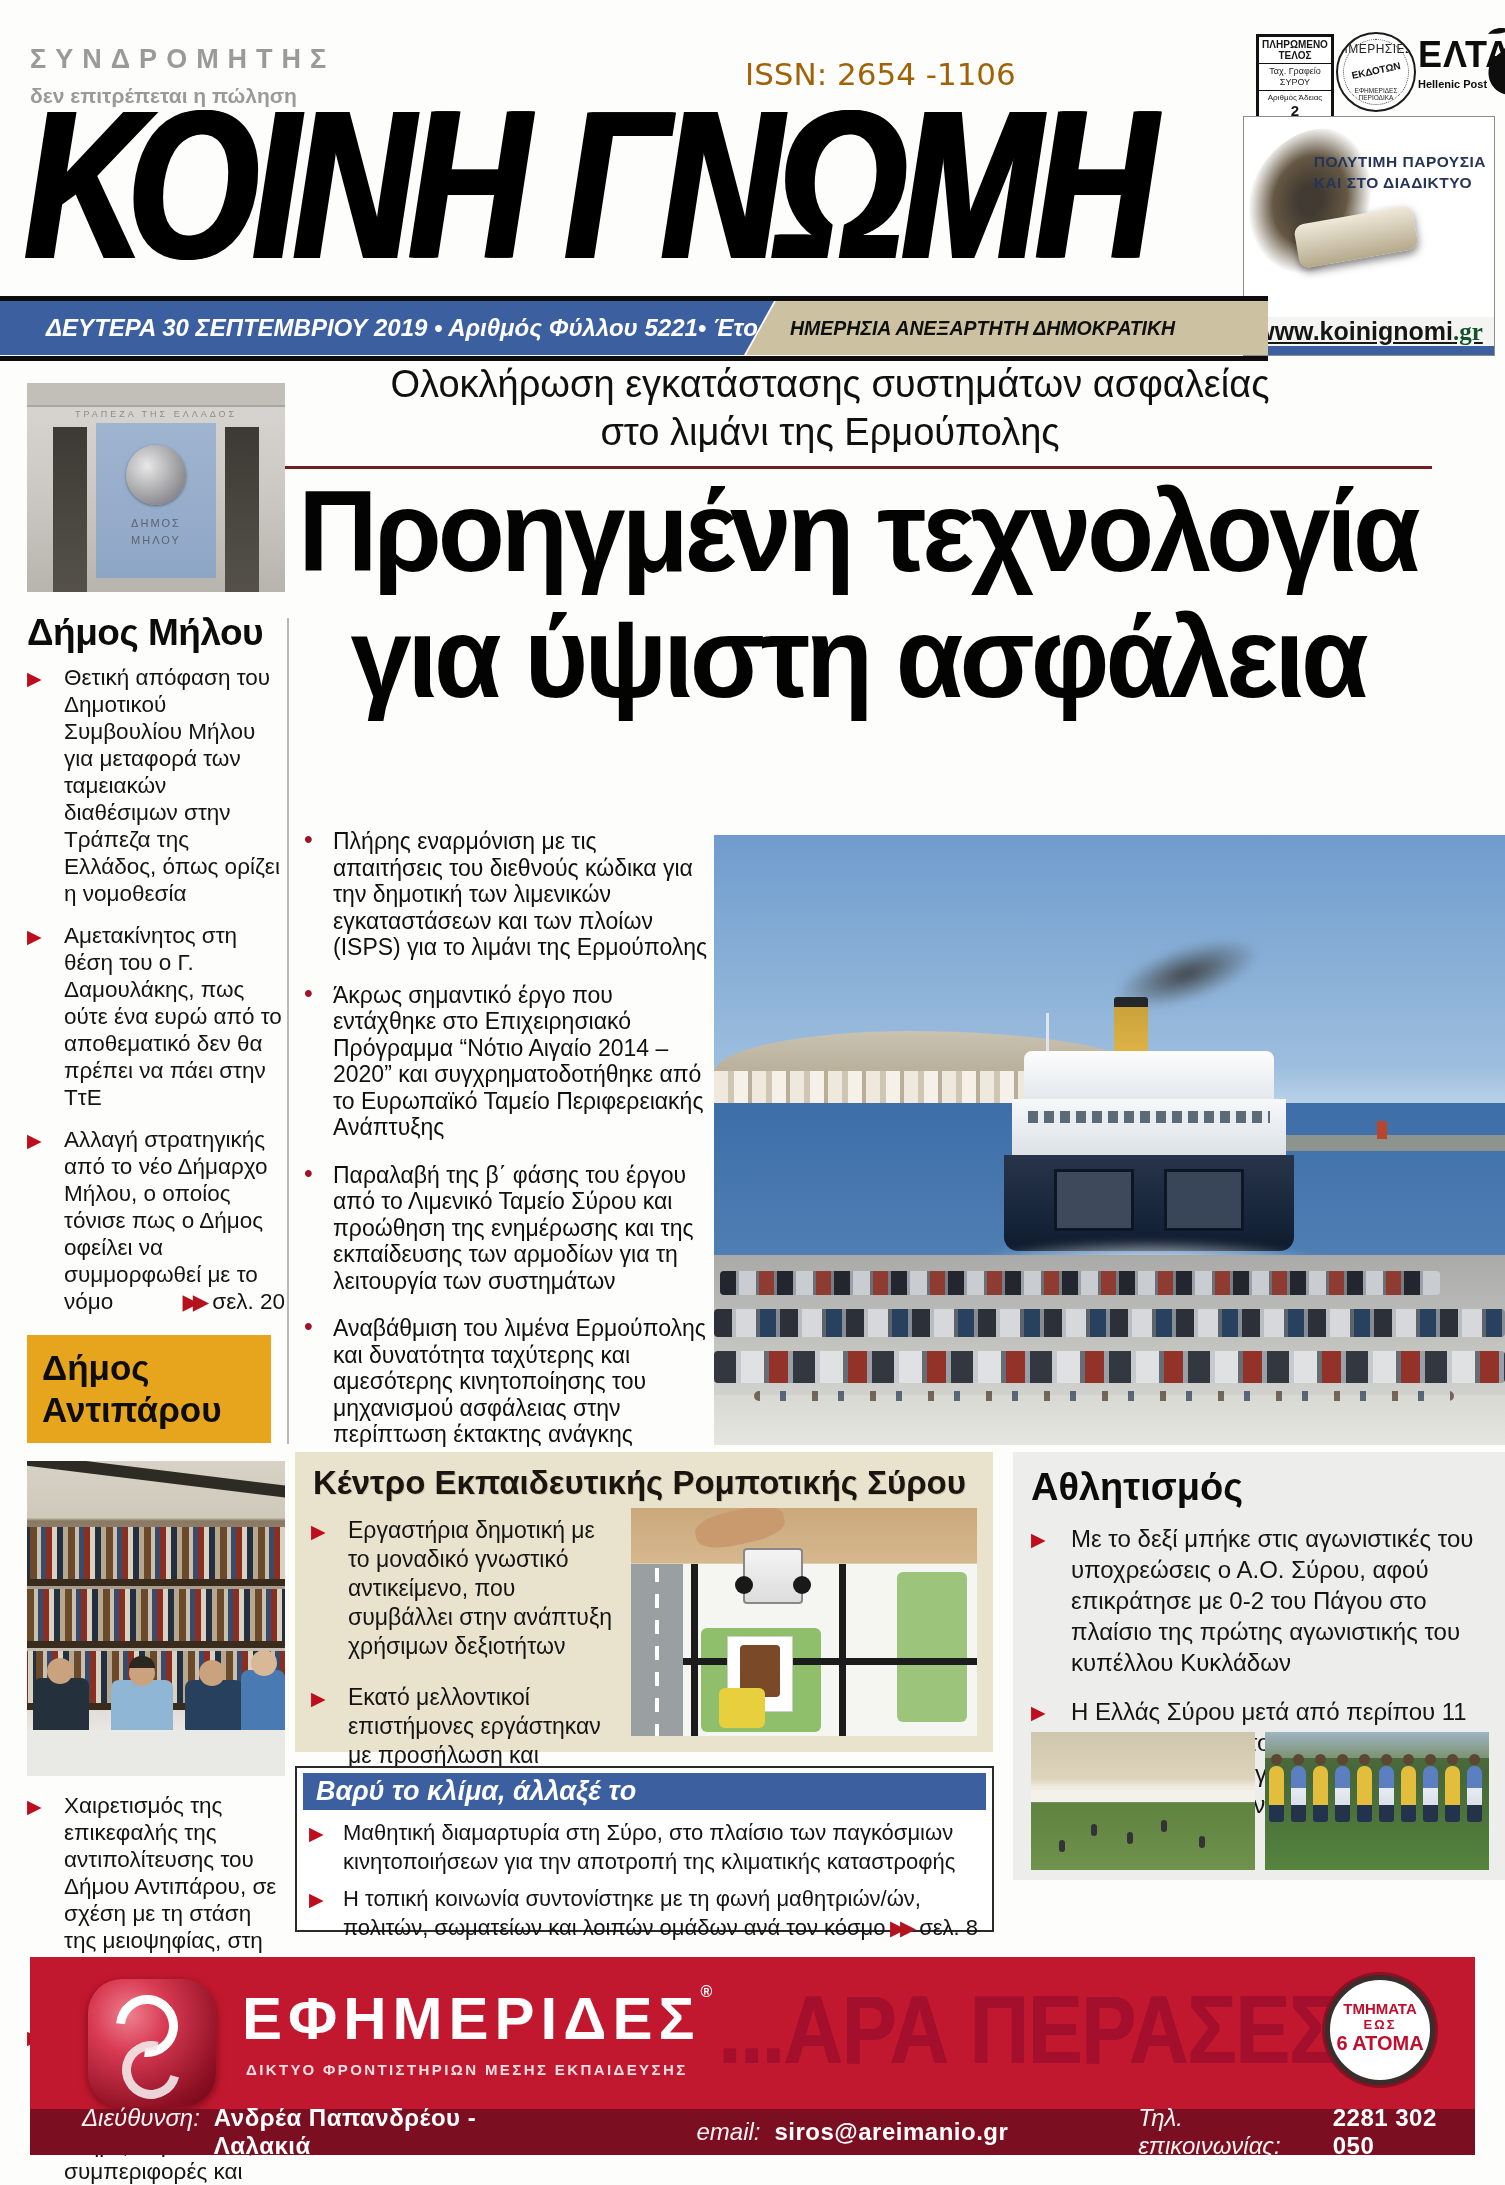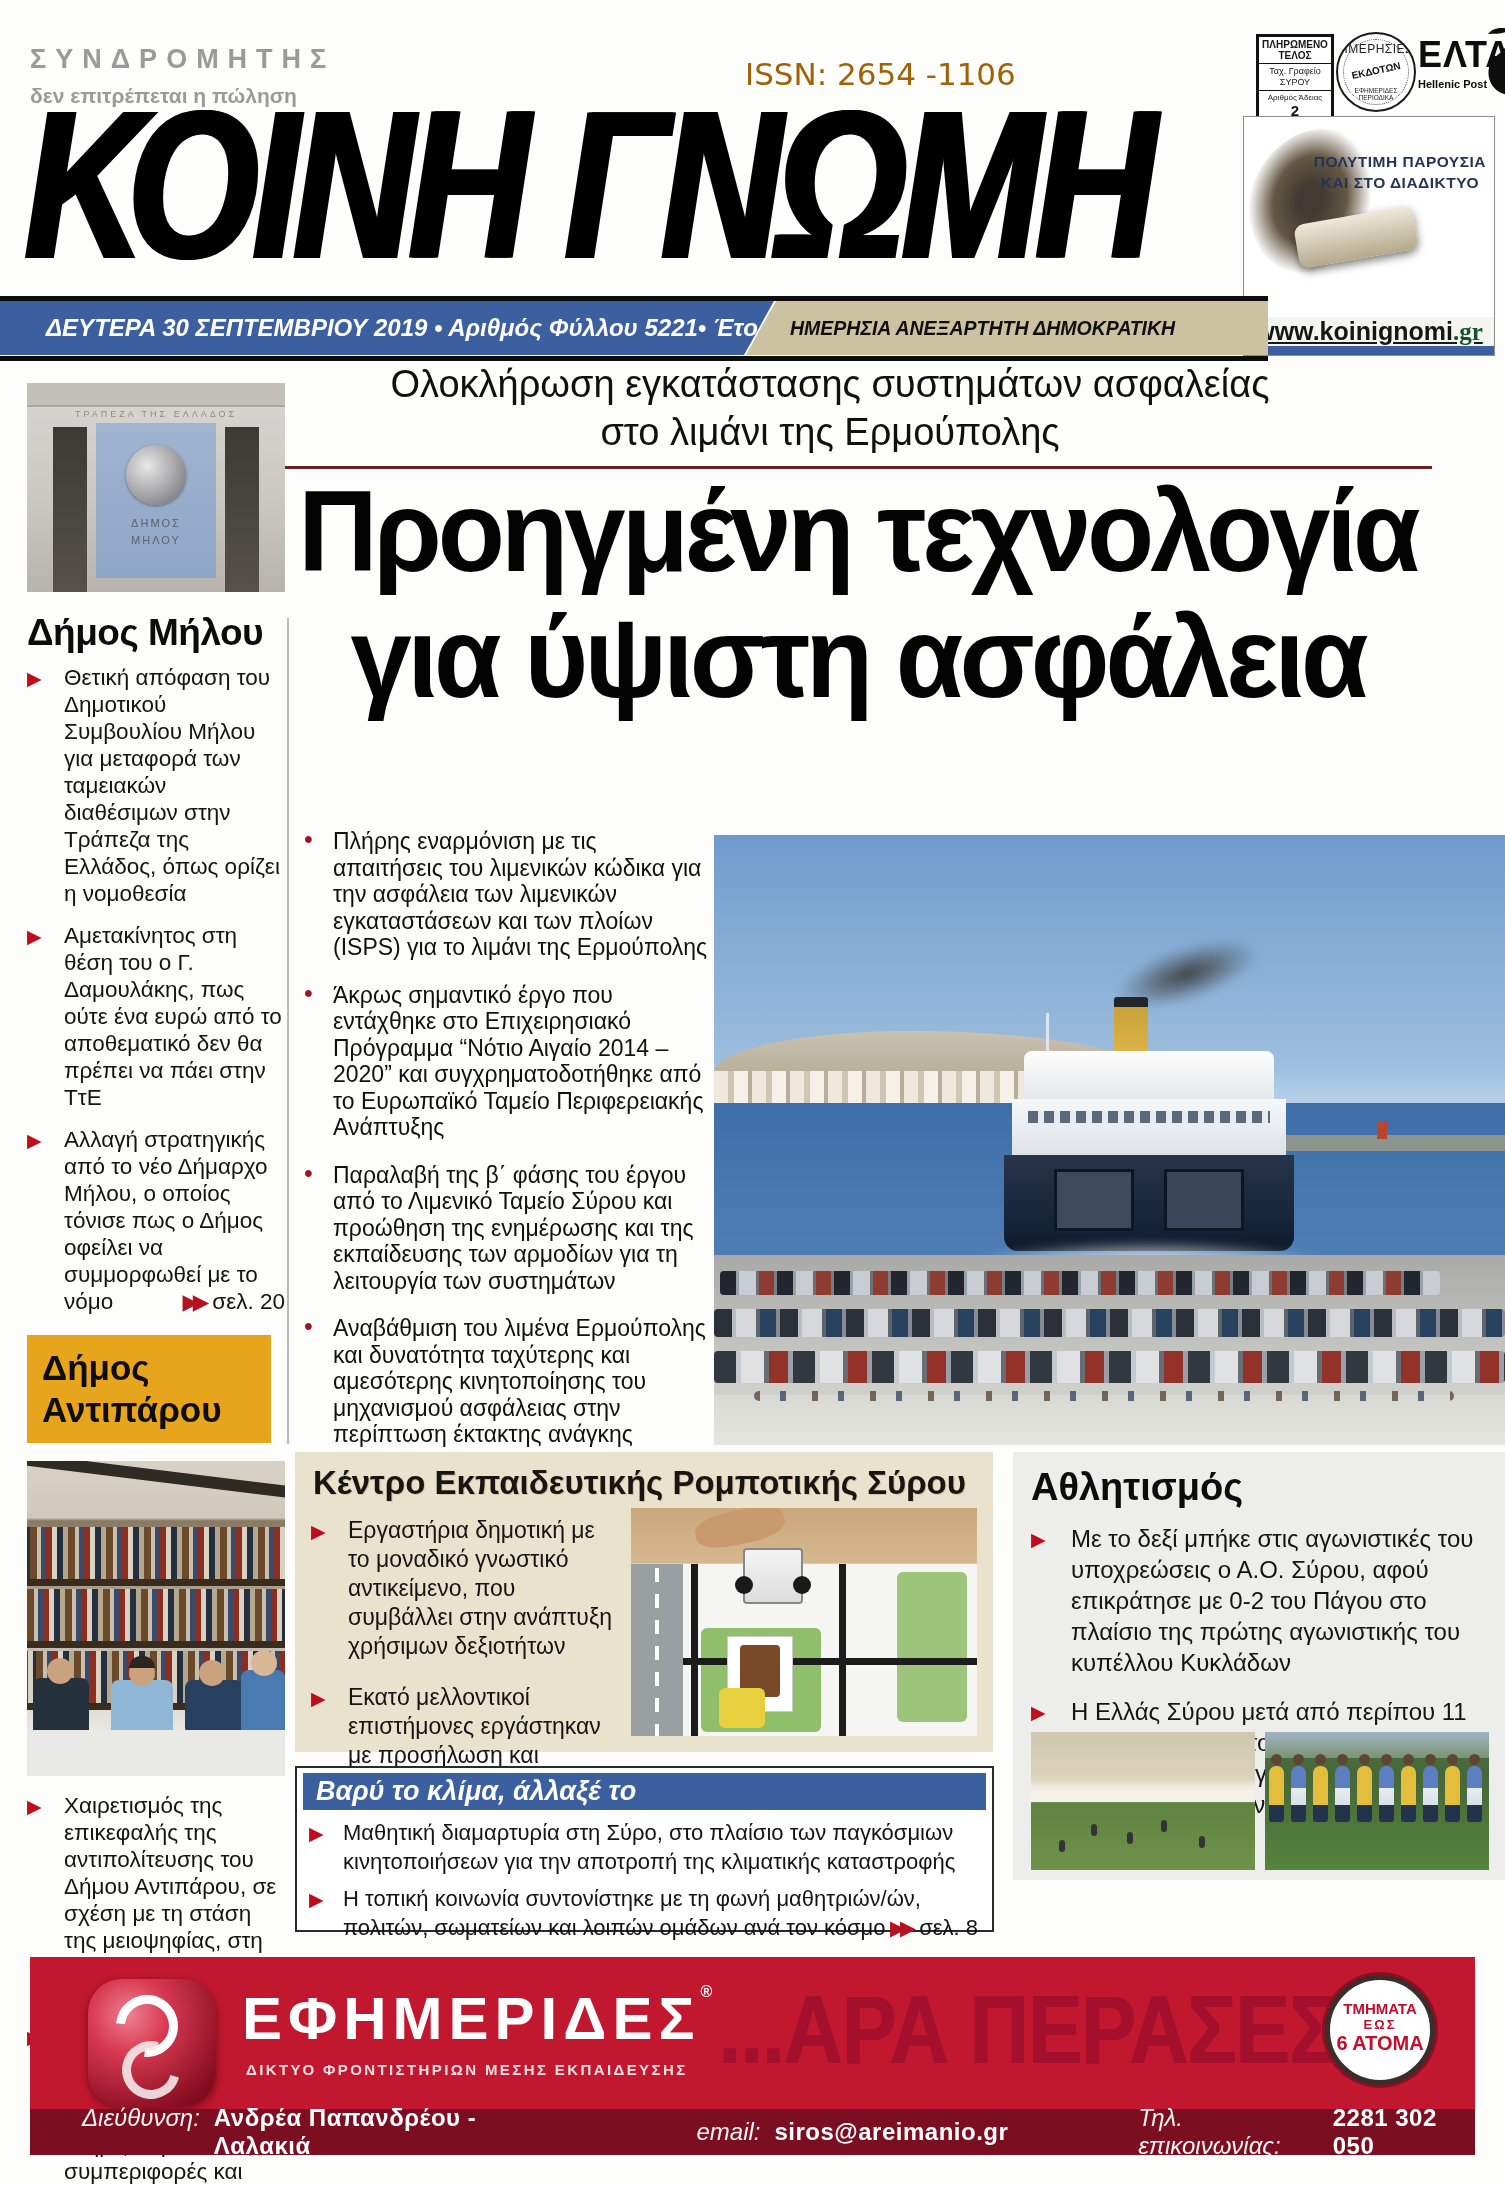--- a/index.html
+++ b/index.html
@@ -43,21 +43,21 @@
      background:
        radial-gradient(90px 70px at 22% 30%, #3b2f22 0%, rgba(59,47,34,0) 70%),
        radial-gradient(120px 90px at 40% 75%, #241c12 0%, rgba(36,28,18,0) 65%),
        radial-gradient(170px 140px at 70% 85%, #8a6a3a 0%, #c9a express 0,  #c9a express 0),
        linear-gradient(135deg,#e8d9b8 0%,#caa465 45%,#9a7434 75%,#6d4e1d 100%);}
   .promo .shell{position:absolute;left:6px;top:8px;width:120px;height:150px;
       background:radial-gradient(closest-side,#20180e 20%,#4a3a22 60%,rgba(74,58,34,0) 100%);
       border-radius:60% 40% 55% 45%;transform:rotate(18deg);opacity:.85;}
   .promo .pearl{position:absolute;left:52px;top:98px;width:120px;height:44px;border-radius:10px;
       background:linear-gradient(#efe9da,#b5a98c);transform:rotate(-10deg);box-shadow:0 4px 8px rgba(0,0,0,.5);}
-  .promo .ptx{position:absolute;right:8px;top:34px;text-align:center;font-weight:700;font-size:15.5px;
+  .promo .ptx{position:absolute;right:8px;top:34px;text-align:left;font-weight:700;font-size:15.5px;
       line-height:21px;color:#253457;letter-spacing:.5px;}
   .promo .web{position:absolute;left:0;right:0;bottom:9px;height:29px;background:#f4f4f2;text-align:center;
       font-size:25px;font-weight:700;line-height:29px;text-decoration:underline;}
   .promo .web .tld{color:#14532d;font-family:Liberation Serif, serif;}
   .promo .bluebar{position:absolute;left:0;right:0;bottom:0;height:9px;background:#3c5fa0;}
 
   
   .bar-top{left:0;top:296px;width:1268px;height:5px;background:#0d0d0d;}
   .bar-blue{left:0;top:301px;width:774px;height:54px;background:#3c5fa0;
             clip-path:polygon(0 0,100% 0,calc(100% - 30px) 100%,0 100%);
@@ -364,21 +364,21 @@
     </ul>
 
   </div>
 
   <div class="abs vdiv"></div>
 
   <div class="abs midcol">
     <ul class="dlist">
       <li>
         <span class="dot">•</span>
-        <span>Πλήρης εναρμόνιση με τις απαιτήσεις του λιμενικών κώδικα για την ασφάλεια των λιμενικών εγκαταστάσεων και των πλοίων (ISPS) για το λιμάνι της Ερμούπολης</span>
+        <span>Πλήρης εναρμόνιση με τις απαιτήσεις του διεθνούς κώδικα για την δημοτική των λιμενικών εγκαταστάσεων και των πλοίων (ISPS) για το λιμάνι της Ερμούπολης</span>
       </li>
       <li>
         <span class="dot">•</span>
         <span>Άκρως σημαντικό έργο που εντάχθηκε στο Επιχειρησιακό Πρόγραμμα “Νότιο Αιγαίο 2014 – 2020” και συγχρηματοδοτήθηκε από το Ευρωπαϊκό Ταμείο Περιφερειακής Ανάπτυξης</span>
       </li>
       <li>
         <span class="dot">•</span>
         <span>Παραλαβή της β΄ φάσης του έργου από το Λιμενικό Ταμείο Σύρου και προώθηση της ενημέρωσης και της εκπαίδευσης των αρμοδίων για τη λειτουργία των συστημάτων</span>
       </li>
       <li>

